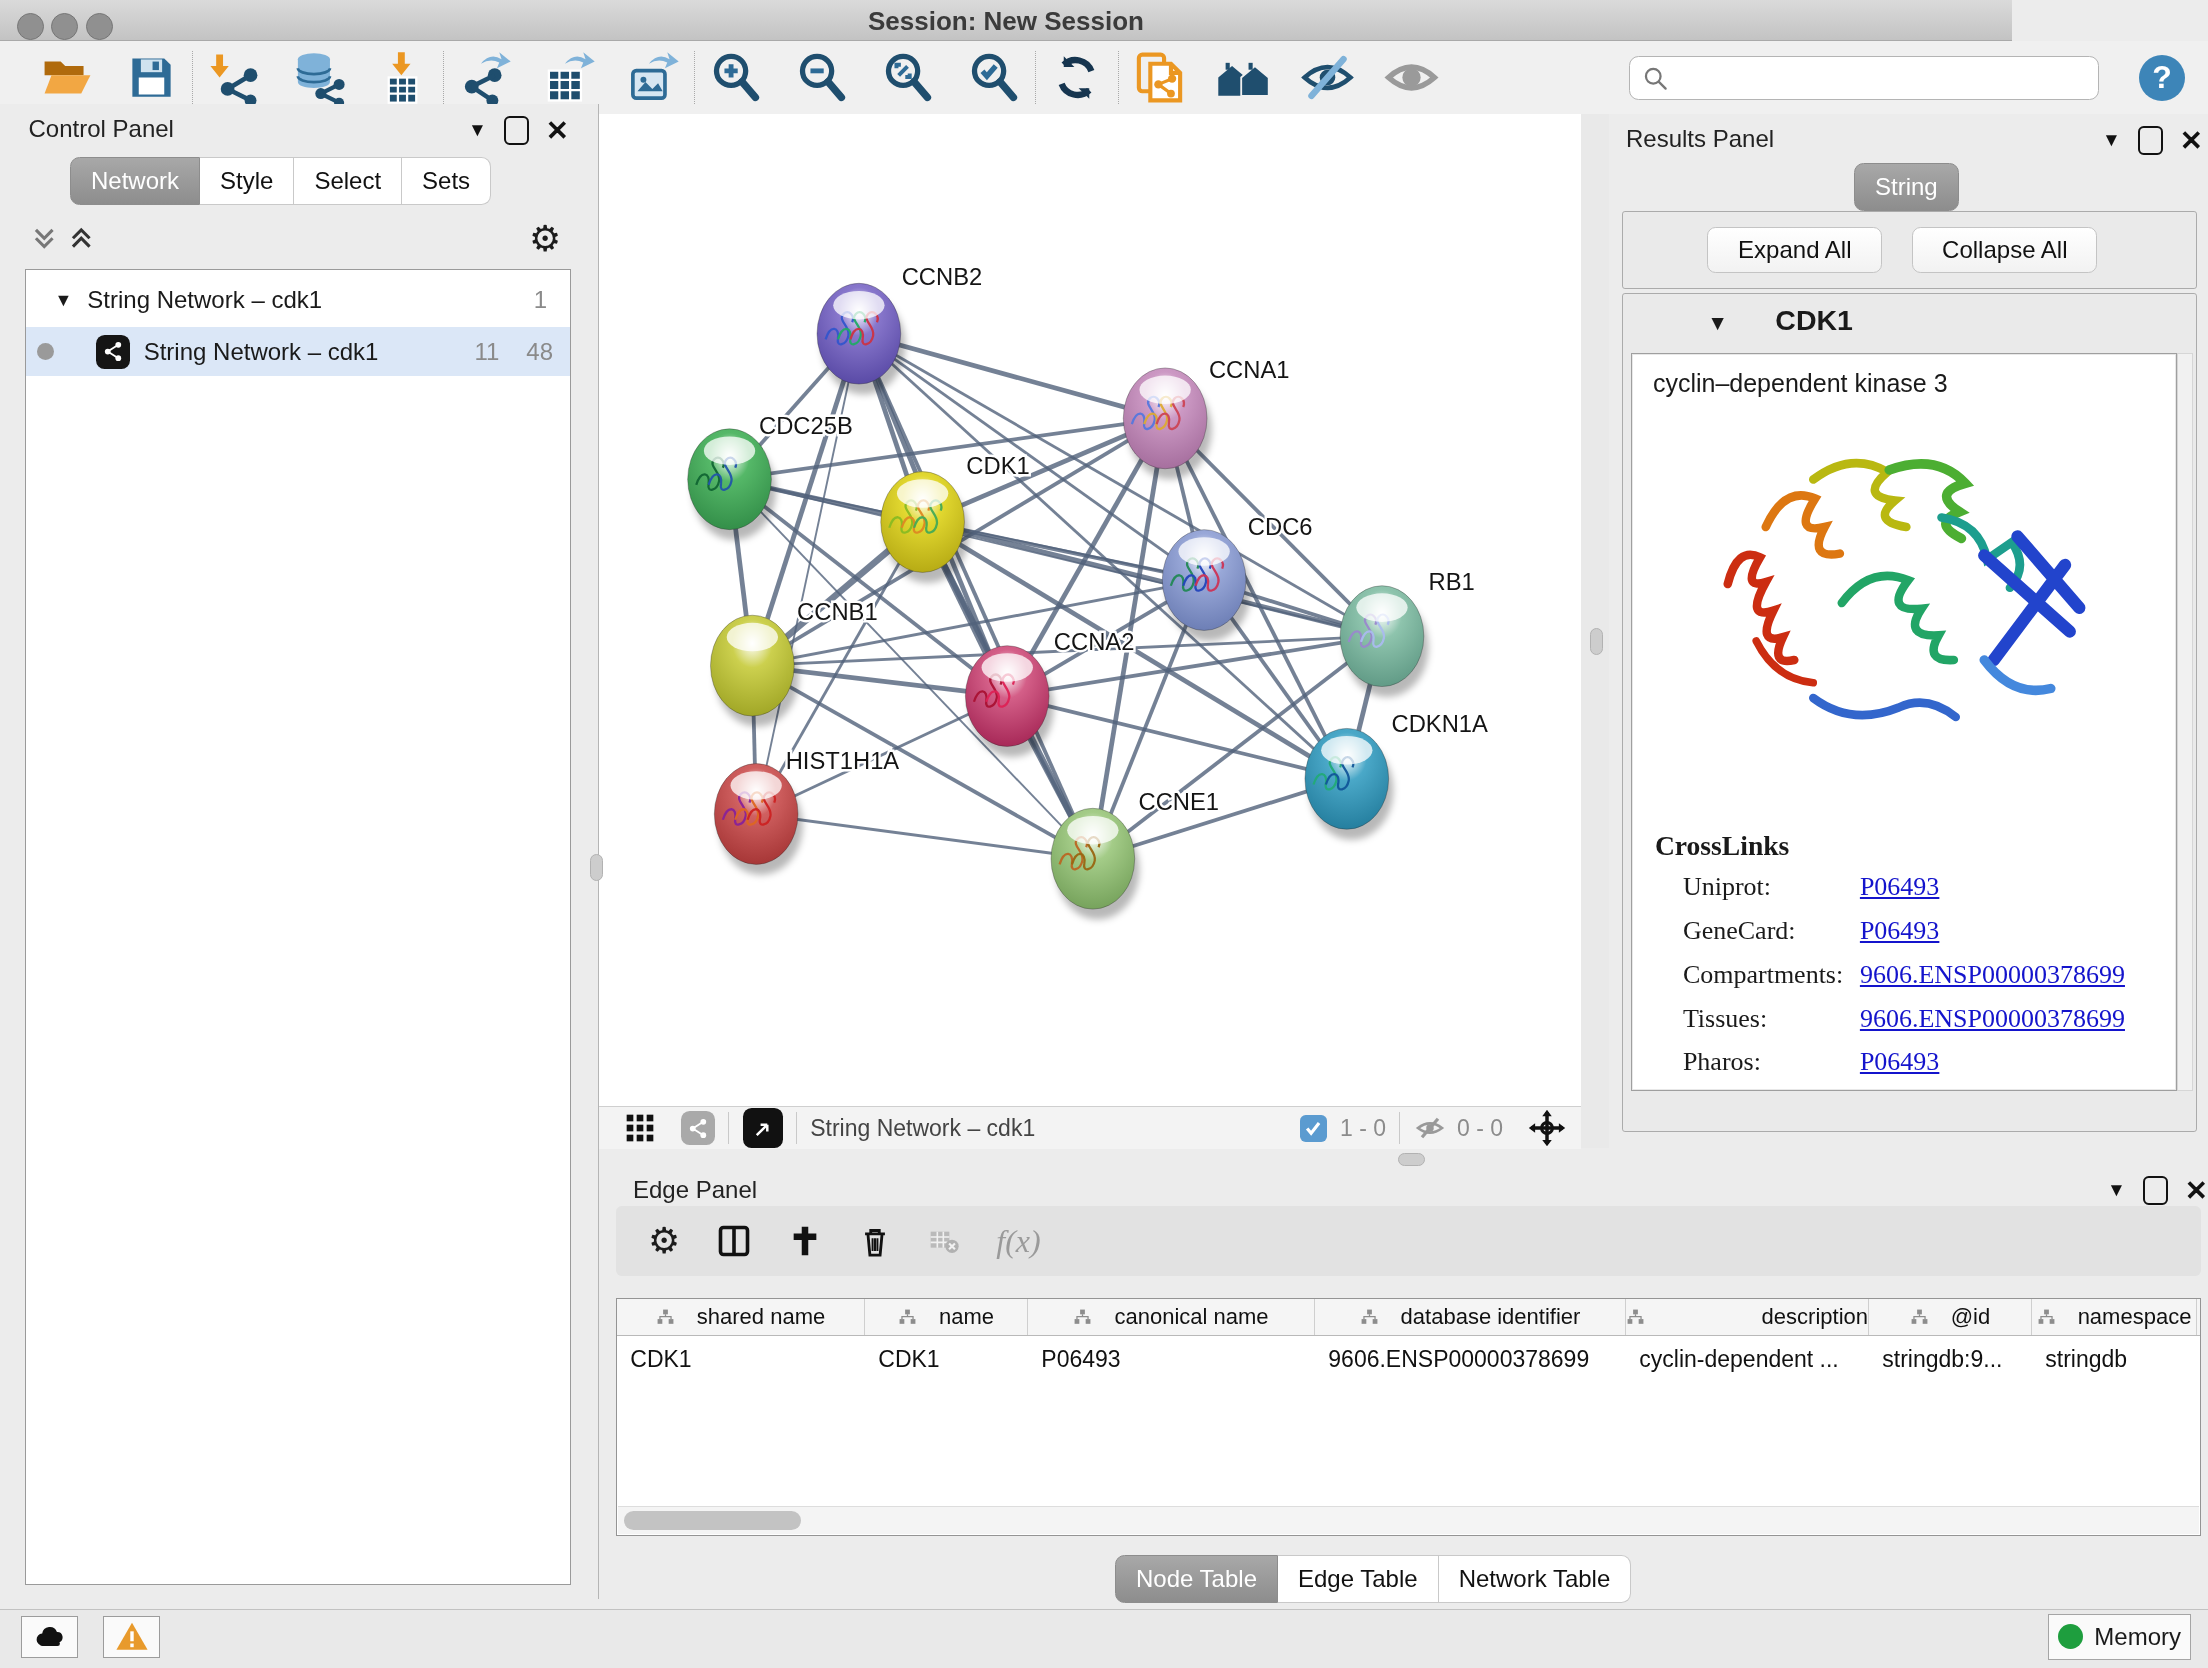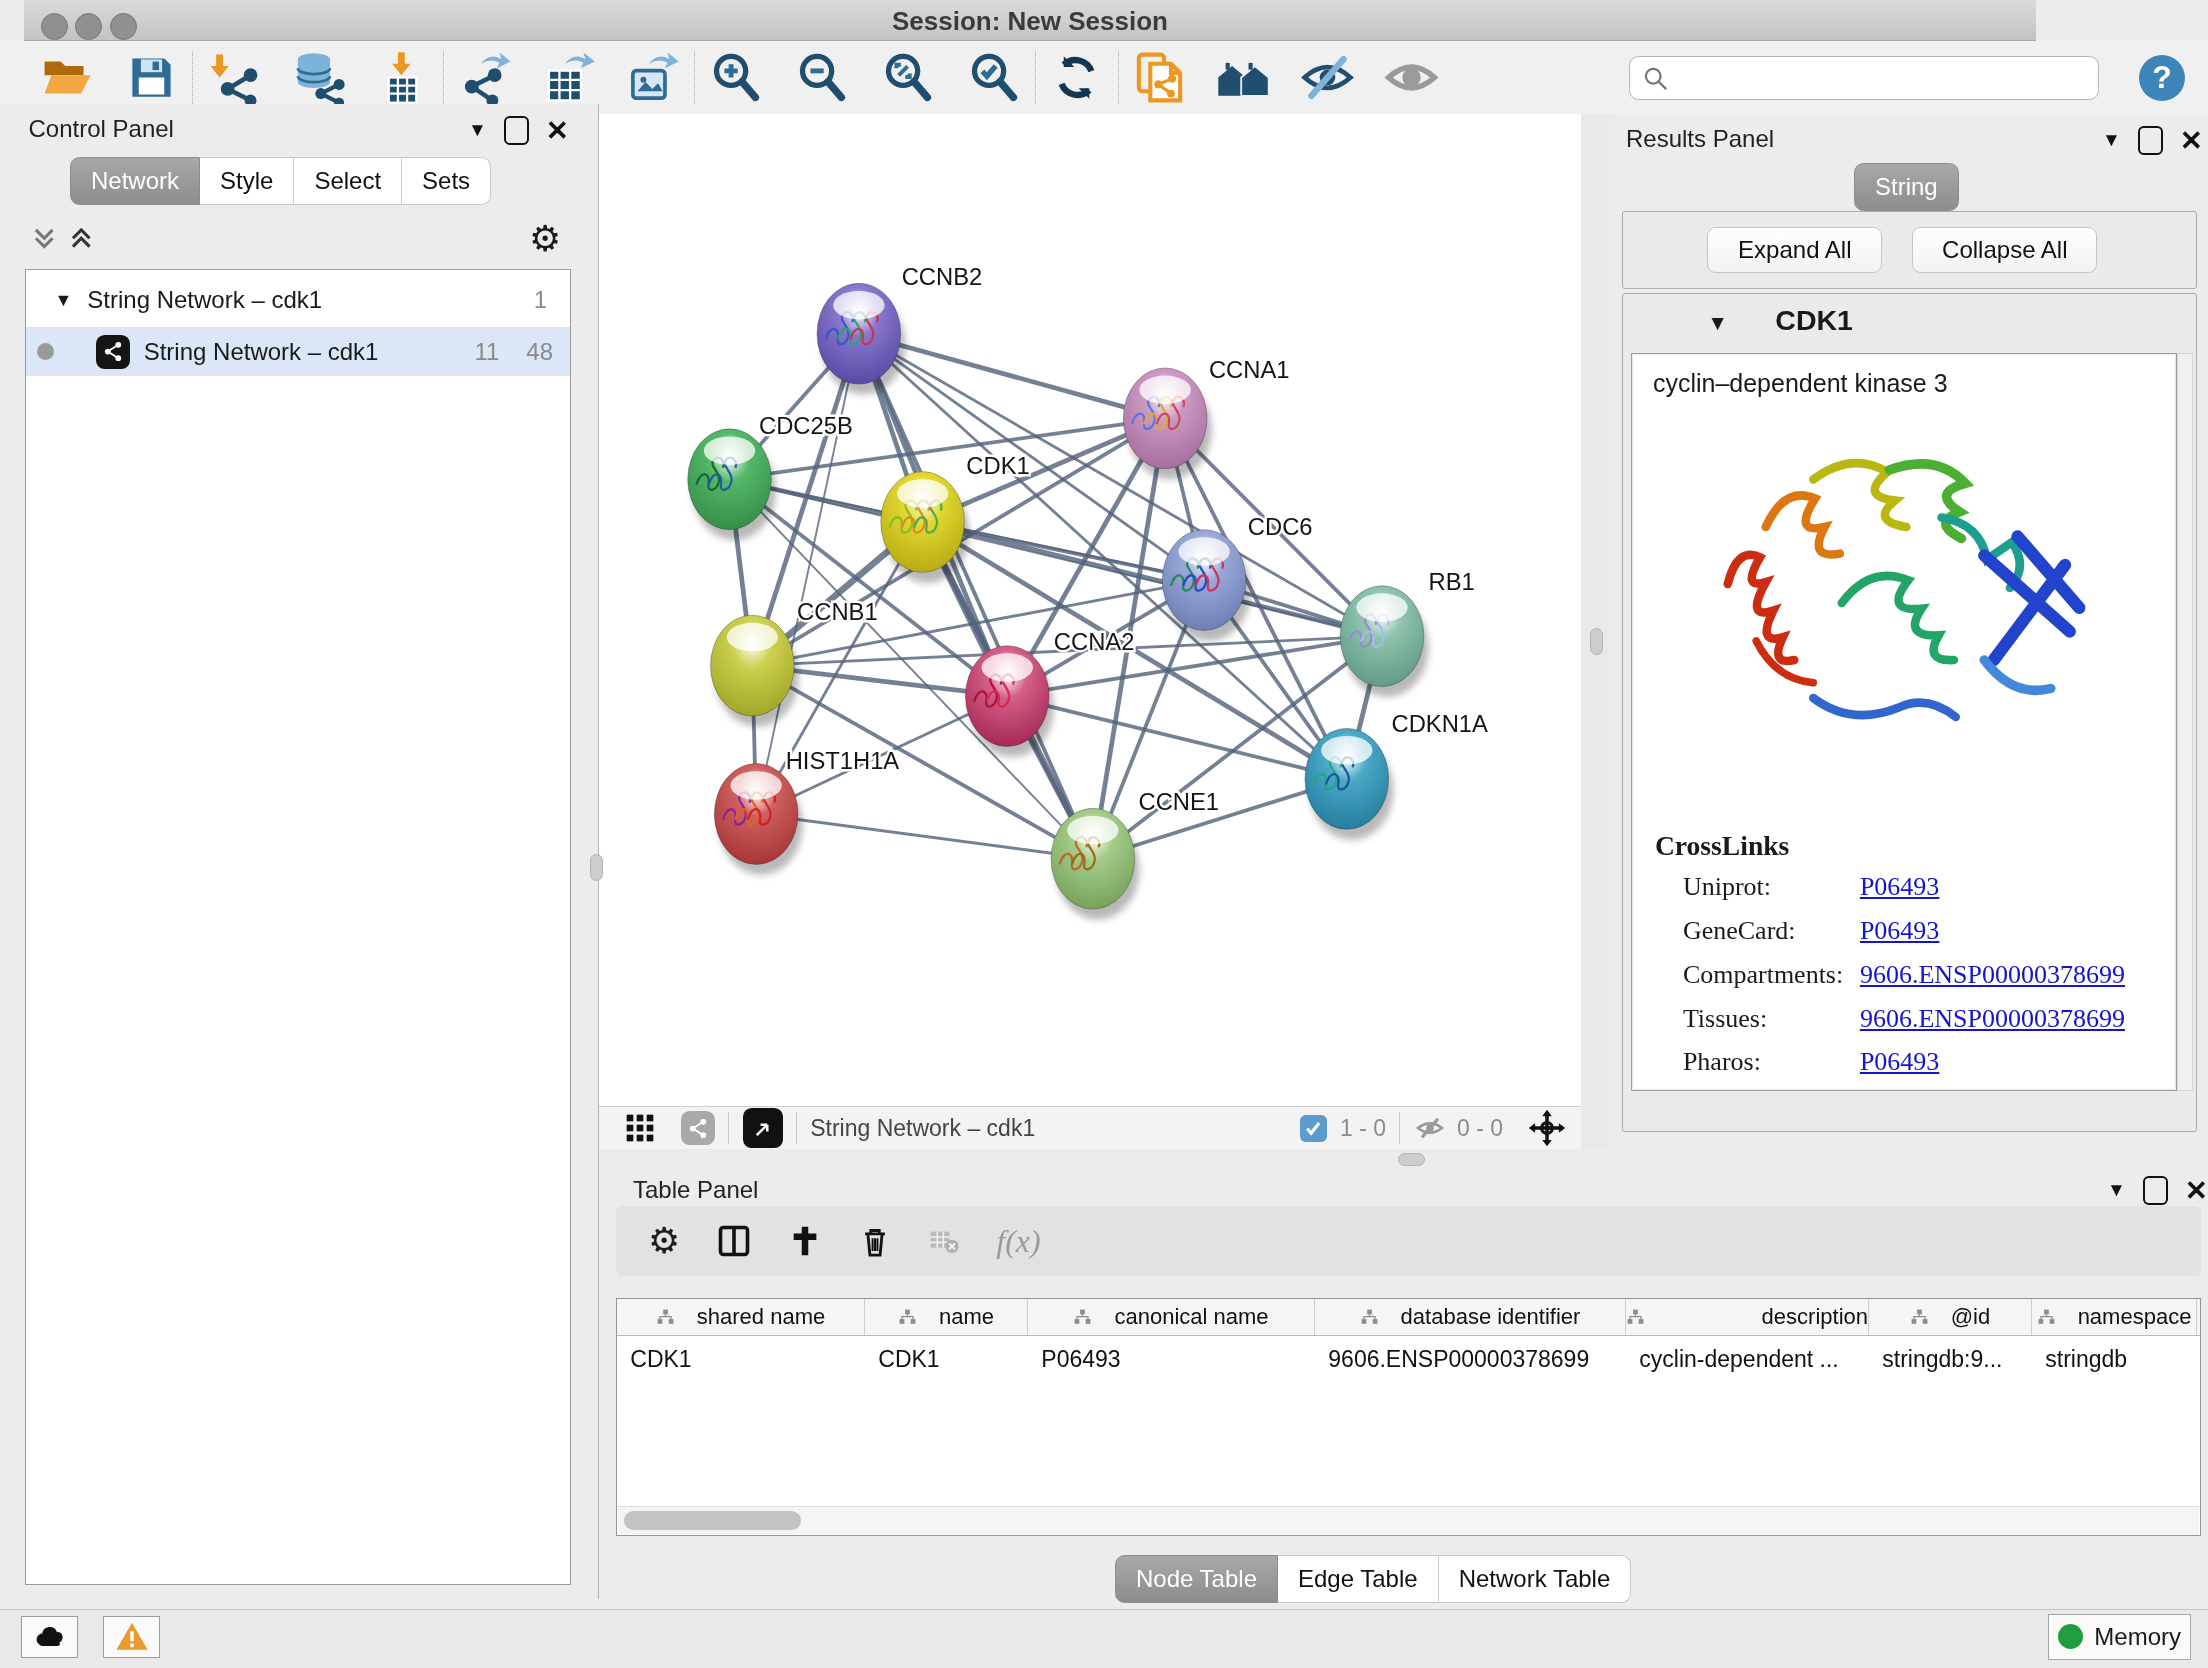--- a/index.html
+++ b/index.html
@@ -2,21 +2,21 @@
 <html style="font-size:15px"><head>
 <meta charset="utf-8">
 <style>
   html,body{margin:0;padding:0;background:#bfbfbf;}
   .app{position:relative;width:2208px;height:1668px;background:#ececec;
        font-family:"Liberation Sans",sans-serif;overflow:hidden;color:#1a1a1a;}
   .abs{position:absolute;}
 
   
   .titlebar{left:0;top:0;width:2012px;height:40px;
-    background:linear-gradient(#dadada,#c3c3c3);border-bottom:1px solid #a9a9a9;margin-left:24px;}
+    background:linear-gradient(#dadada,#c3c3c3);border-bottom:1px solid #a9a9a9;}
   .tl{position:absolute;top:13.3px;width:25px;height:25px;border-radius:50%;
       background:#909090;border:1px solid #767676;}
   .win-title{position:absolute;left:0;right:0;top:5.7px;text-align:center;
       font-size:26px;font-weight:bold;color:#3b3b3b;}
 
   
   .toolbar{left:0;top:41px;width:2208px;height:73px;background:#f0f0f0;
       border-bottom:1px solid #c6c6c6;display:flex;align-items:center;}
   .tb-btn{width:59px;height:59px;display:flex;align-items:center;justify-content:center;flex:0 0 auto;}
   .tb-sep{width:0;height:53px;border-left:1.9px dotted #a9a9a9;margin:0 11.4px;flex:0 0 auto;}
@@ -645,21 +645,21 @@
             <div class="xl-row serif" style="left: 51px; top: 606px; width: 476px; position: absolute;"><span>Compartments:</span><span class="xl-link" style="position: absolute; left: 177px;">9606.ENSP00000378699</span></div>
             <div class="xl-row serif" style="left: 51px; top: 650px; width: 476px; position: absolute;"><span>Tissues:</span><span class="xl-link" style="position: absolute; left: 177px;">9606.ENSP00000378699</span></div>
             <div class="xl-row serif" style="left: 51px; top: 693px; width: 476px; position: absolute;"><span>Pharos:</span><span class="xl-link" style="position: absolute; left: 177px;">P06493</span></div>
           </div>
       </div>
       <div class="abs" style="left:554px;top:59px;width:13.3px;height:736px;background:#f1f1f1;border:1px solid #d6d6d6"></div>
     </div>
   </div>
 
   <div class="abs table-panel">
-    <span class="panel-title abs" style="left:34px;top:3.8px">Table Panel</span>
+    <span class="panel-title abs" style="left:34px;top:3.8px">Edge Panel</span>
     <span class="pn-ctl abs" style="left:1508px;top:1.9px">
       <span class="pn-tri">▼</span>
       <span class="pn-box"></span>
       <span class="pn-x">✕</span>
     </span>
     <div class="tp-toolbar">
       <span style="font-size:36px;color:#1c1c1c">⚙</span>
       <svg width="36" height="36" viewBox="0 0 24 24">
         <rect x="3" y="3" width="18" height="18" rx="2" fill="none" stroke="#111" stroke-width="2.4"></rect>
         <path d="M12 3 v18" stroke="#111" stroke-width="2.4"></path>

